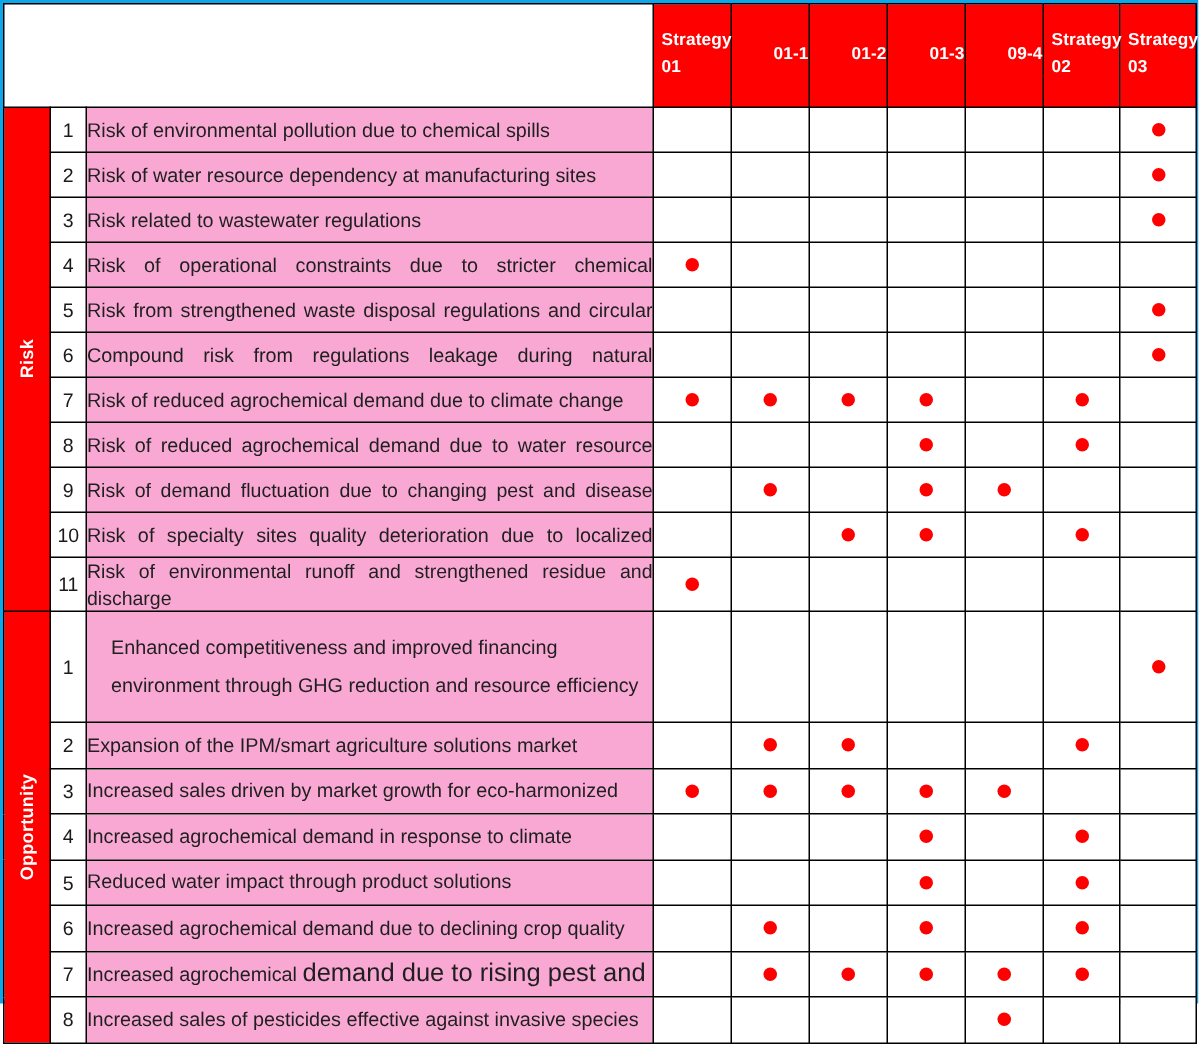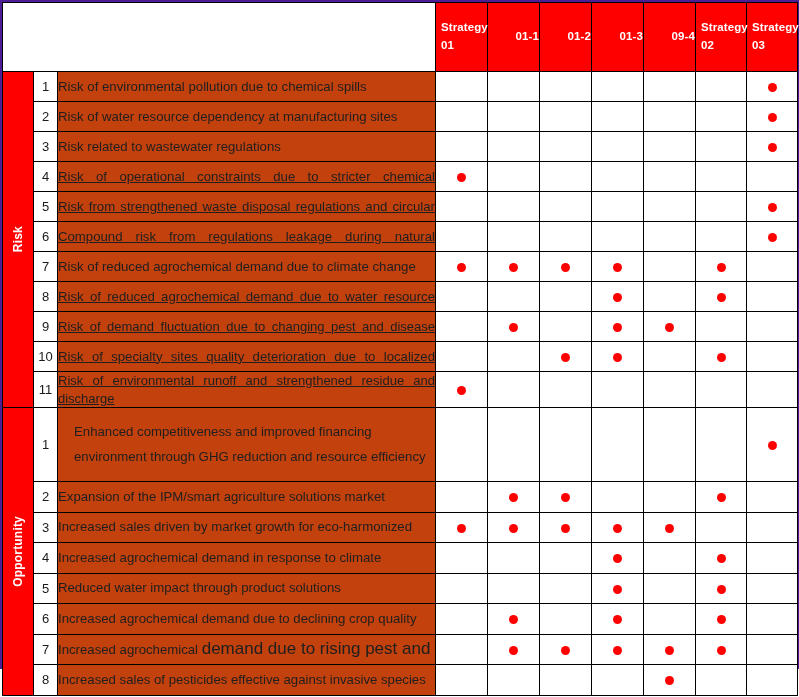--- a/index.html
+++ b/index.html
@@ -11,21 +11,21 @@
     font-family: "Liberation Sans", sans-serif;
     width: 799px;
     height: 697px;
     overflow: hidden;
   }
 
   #matrix-wrap {
     width: 799px;
     height: 669px;
     box-sizing: border-box;
-    border: 2px solid #4c1d95;
+    border: 2px solid #0ea5e9;
     position: relative;
     background: #fff;
   }
 
   table.matrix {
     border-collapse: collapse;
     table-layout: fixed;
     width: 795px;
     height: 693px;
   }
@@ -92,39 +92,38 @@
   
   .num-cell {
     text-align: center;
     font-size: 13px;
     color: #1a1a1a;
     background: #ffffff;
   }
 
   
   .desc-cell {
-    background: #c2410c;
+    background: #f9a8d4;
     padding: 0 3px 0 5px;
     overflow: hidden;
     white-space: nowrap;
   }
   .desc-cell.wrap {
     white-space: normal;
   }
   .desc-text {
     font-size: 13.2px;
     color: #1f1f1f;
     line-height: 1.35;
     display: block;
   }
   .desc-text.justify {
     text-align: justify;
     text-align-last: justify;
     white-space: normal;
-    text-decoration: underline;
   }
   .desc-text.small {
     font-size: 13px;
   }
   .desc-text.two-line {
     text-align: left;
     text-align-last: left;
     line-height: 1.85;
     white-space: normal;
     padding: 2px 0;

